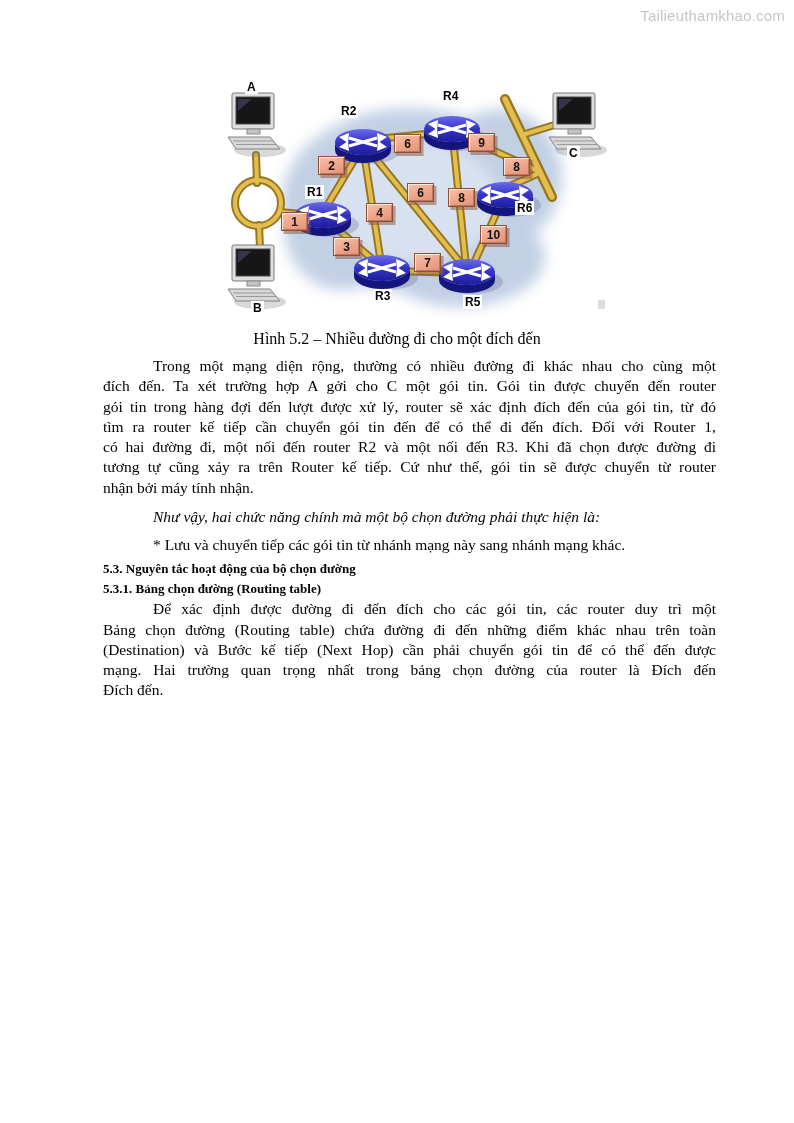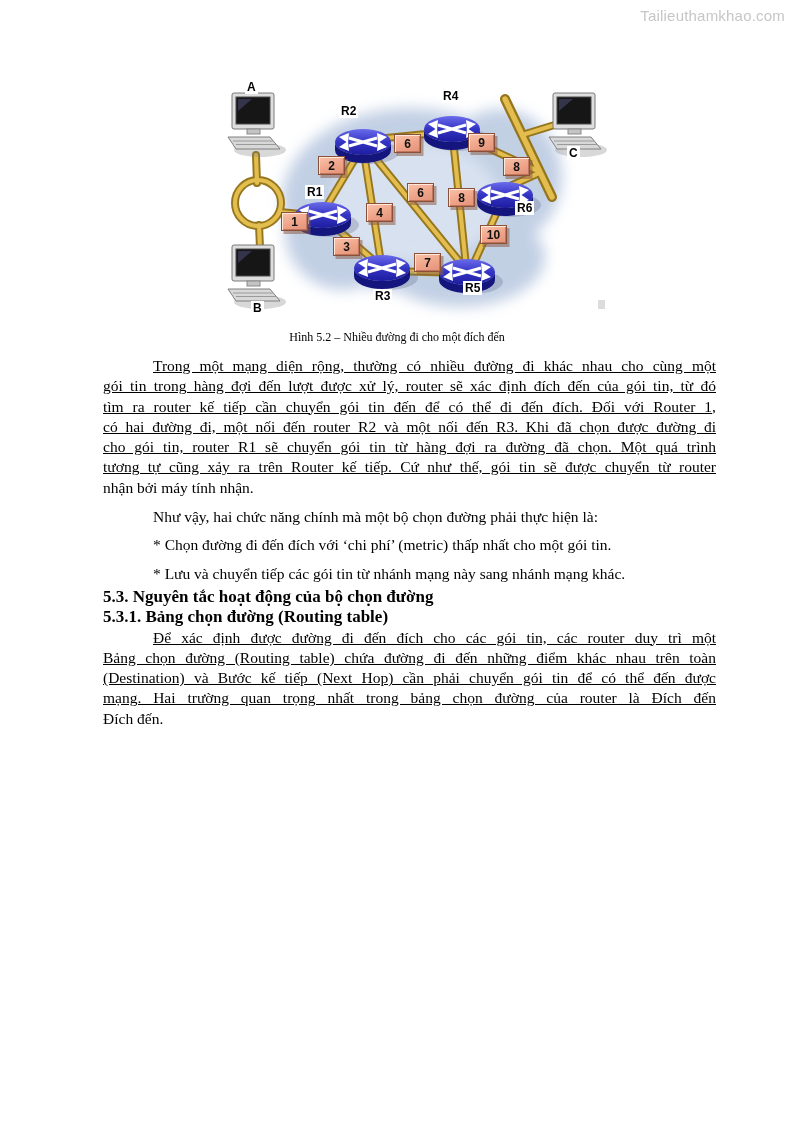--- a/index.html
+++ b/index.html
@@ -15,28 +15,28 @@
          background:linear-gradient(160deg,#f8c3ab 0%,#efa489 55%,#e2937a 100%);
          border:1px solid #8a503a;
          box-shadow:inset 1px 1px 0 rgba(255,234,220,.95), inset -1px -1px 0 rgba(160,85,60,.55),
                     2.5px 3px 0 rgba(140,95,75,.55);
          display:flex;align-items:center;justify-content:center;
          font:bold 12px "Liberation Sans",sans-serif;color:#101010;}
   .nlabel{position:absolute;font:bold 12px/12px "Liberation Sans",sans-serif;color:#000;
           background:#fff;padding:1px 2px;}
   
   .caption{position:absolute;top:330px;left:0;width:100%;text-align:center;
-           font-size:12px;}
+           font-size:16px;}
   .textcol{position:absolute;left:103px;top:356px;width:613px;
            font-size:15.5px;line-height:20.3px;}
   .bl{margin:0;}
-  .j{text-align:justify;text-align-last:justify;text-decoration:underline;}
+  .j{text-align:justify;text-align-last:justify;}
   .ind{text-indent:50px;}
-  .hl{margin:0;font-size:17px;line-height:20.3px;font-weight:bold;}
-  .mt9{margin-top:9px;}.mt8{margin-top:8px;}.mt3{margin-top:3px;}
+  .hl{margin:0;font-size:13px;line-height:20.3px;font-weight:bold;}
+  .mt9{margin-top:9px;font-style:italic;}.mt8{margin-top:8px;}.mt3{margin-top:3px;}
   
   .pd{stroke:#95761e;stroke-width:8;fill:none;stroke-linecap:round;}
   .pl{stroke:#e3bd4d;stroke-width:4.2;fill:none;stroke-linecap:round;}
   .pbd{stroke:#95761e;stroke-width:10;fill:none;stroke-linecap:round;}
   .pbl{stroke:#e3bd4d;stroke-width:5.5;fill:none;stroke-linecap:round;}
 </style>
 </head>
 <body>
 
 <div class="page">
@@ -169,38 +169,37 @@
     <div class="badge" style="left:255px;top:143px">10</div>
     <div class="badge" style="left:278px;top:75px">8</div>
 
     <div class="nlabel" style="left:20px;top:-2px">A</div>
     <div class="nlabel" style="left:26px;top:219px">B</div>
     <div class="nlabel" style="left:342px;top:64px">C</div>
     <div class="nlabel" style="left:80px;top:103px">R1</div>
     <div class="nlabel" style="left:114px;top:22px">R2</div>
     <div class="nlabel" style="left:148px;top:207px">R3</div>
     <div class="nlabel" style="left:216px;top:7px">R4</div>
-    <div class="nlabel" style="left:238px;top:199px">R5</div>
+    <div class="nlabel" style="left:238px;top:213px">R5</div>
     <div class="nlabel" style="left:290px;top:119px">R6</div>
   </div>
 
   <div class="caption">Hình 5.2 – Nhiều đường đi cho một đích đến</div>
 
   <main class="textcol">
     <p class="bl j ind">Trong một mạng diện rộng, thường có nhiều đường đi khác nhau cho cùng một</p>
+    <p class="bl j">đích đến. Ta xét trường hợp A gởi cho C một gói tin. Gói tin được chuyển đến router</p>
     <p class="bl j">gói tin trong hàng đợi đến lượt được xử lý, router sẽ xác định đích đến của gói tin, từ đó</p>
     <p class="bl j">tìm ra router kế tiếp cần chuyển gói tin đến để có thể đi đến đích. Đối với Router 1,</p>
     <p class="bl j">có hai đường đi, một nối đến router R2 và một nối đến R3. Khi đã chọn được đường đi</p>
-    <p class="bl j">cho gói tin, router R1 sẽ chuyển gói tin từ hàng đợi ra đường đã chọn. Một quá trình</p>
     <p class="bl j">tương tự cũng xảy ra trên Router kế tiếp. Cứ như thế, gói tin sẽ được chuyển từ router</p>
     <p class="bl">nhận bởi máy tính nhận.</p>
 
     <p class="bl ind mt9">Như vậy, hai chức năng chính mà một bộ chọn đường phải thực hiện là:</p>
 
-    <p class="bl ind mt8">* Chọn đường đi đến đích với ‘chi phí’ (metric) thấp nhất cho một gói tin.</p>
     <p class="bl ind mt8">* Lưu và chuyển tiếp các gói tin từ nhánh mạng này sang nhánh mạng khác.</p>
 
     <h2 class="hl mt3">5.3. Nguyên tắc hoạt động của bộ chọn đường</h2>
     <h3 class="hl">5.3.1. Bảng chọn đường (Routing table)</h3>
 
     <p class="bl j ind">Để xác định được đường đi đến đích cho các gói tin, các router duy trì một</p>
     <p class="bl j">Bảng chọn đường (Routing table) chứa đường đi đến những điểm khác nhau trên toàn</p>
     <p class="bl j">(Destination) và Bước kế tiếp (Next Hop) cần phải chuyển gói tin để có thể đến được</p>
     <p class="bl j">mạng. Hai trường quan trọng nhất trong bảng chọn đường của router là Đích đến</p>
     <p class="bl">Đích đến.</p>

